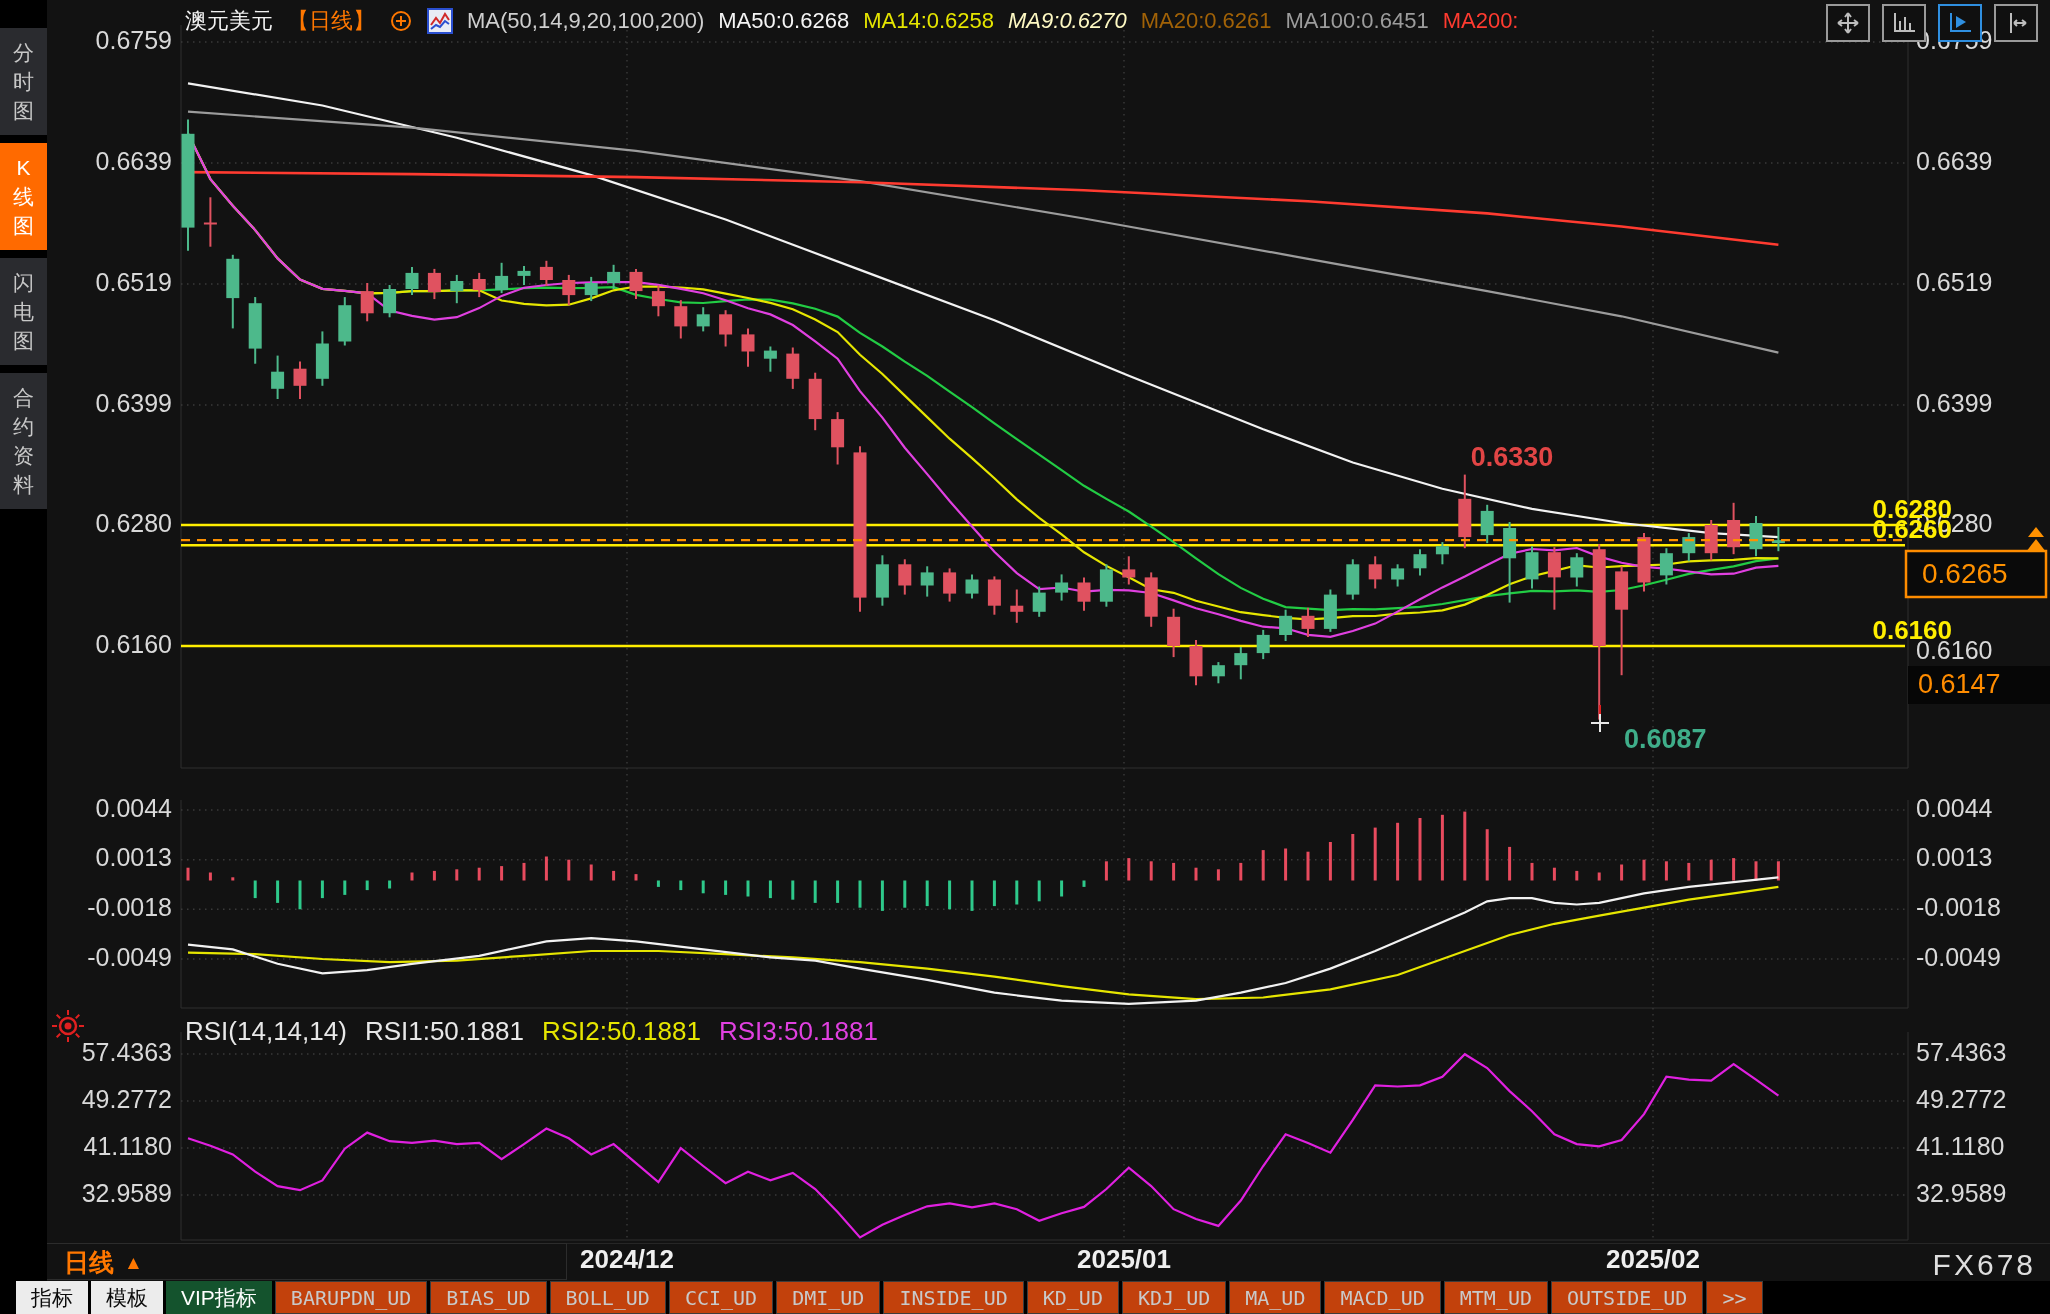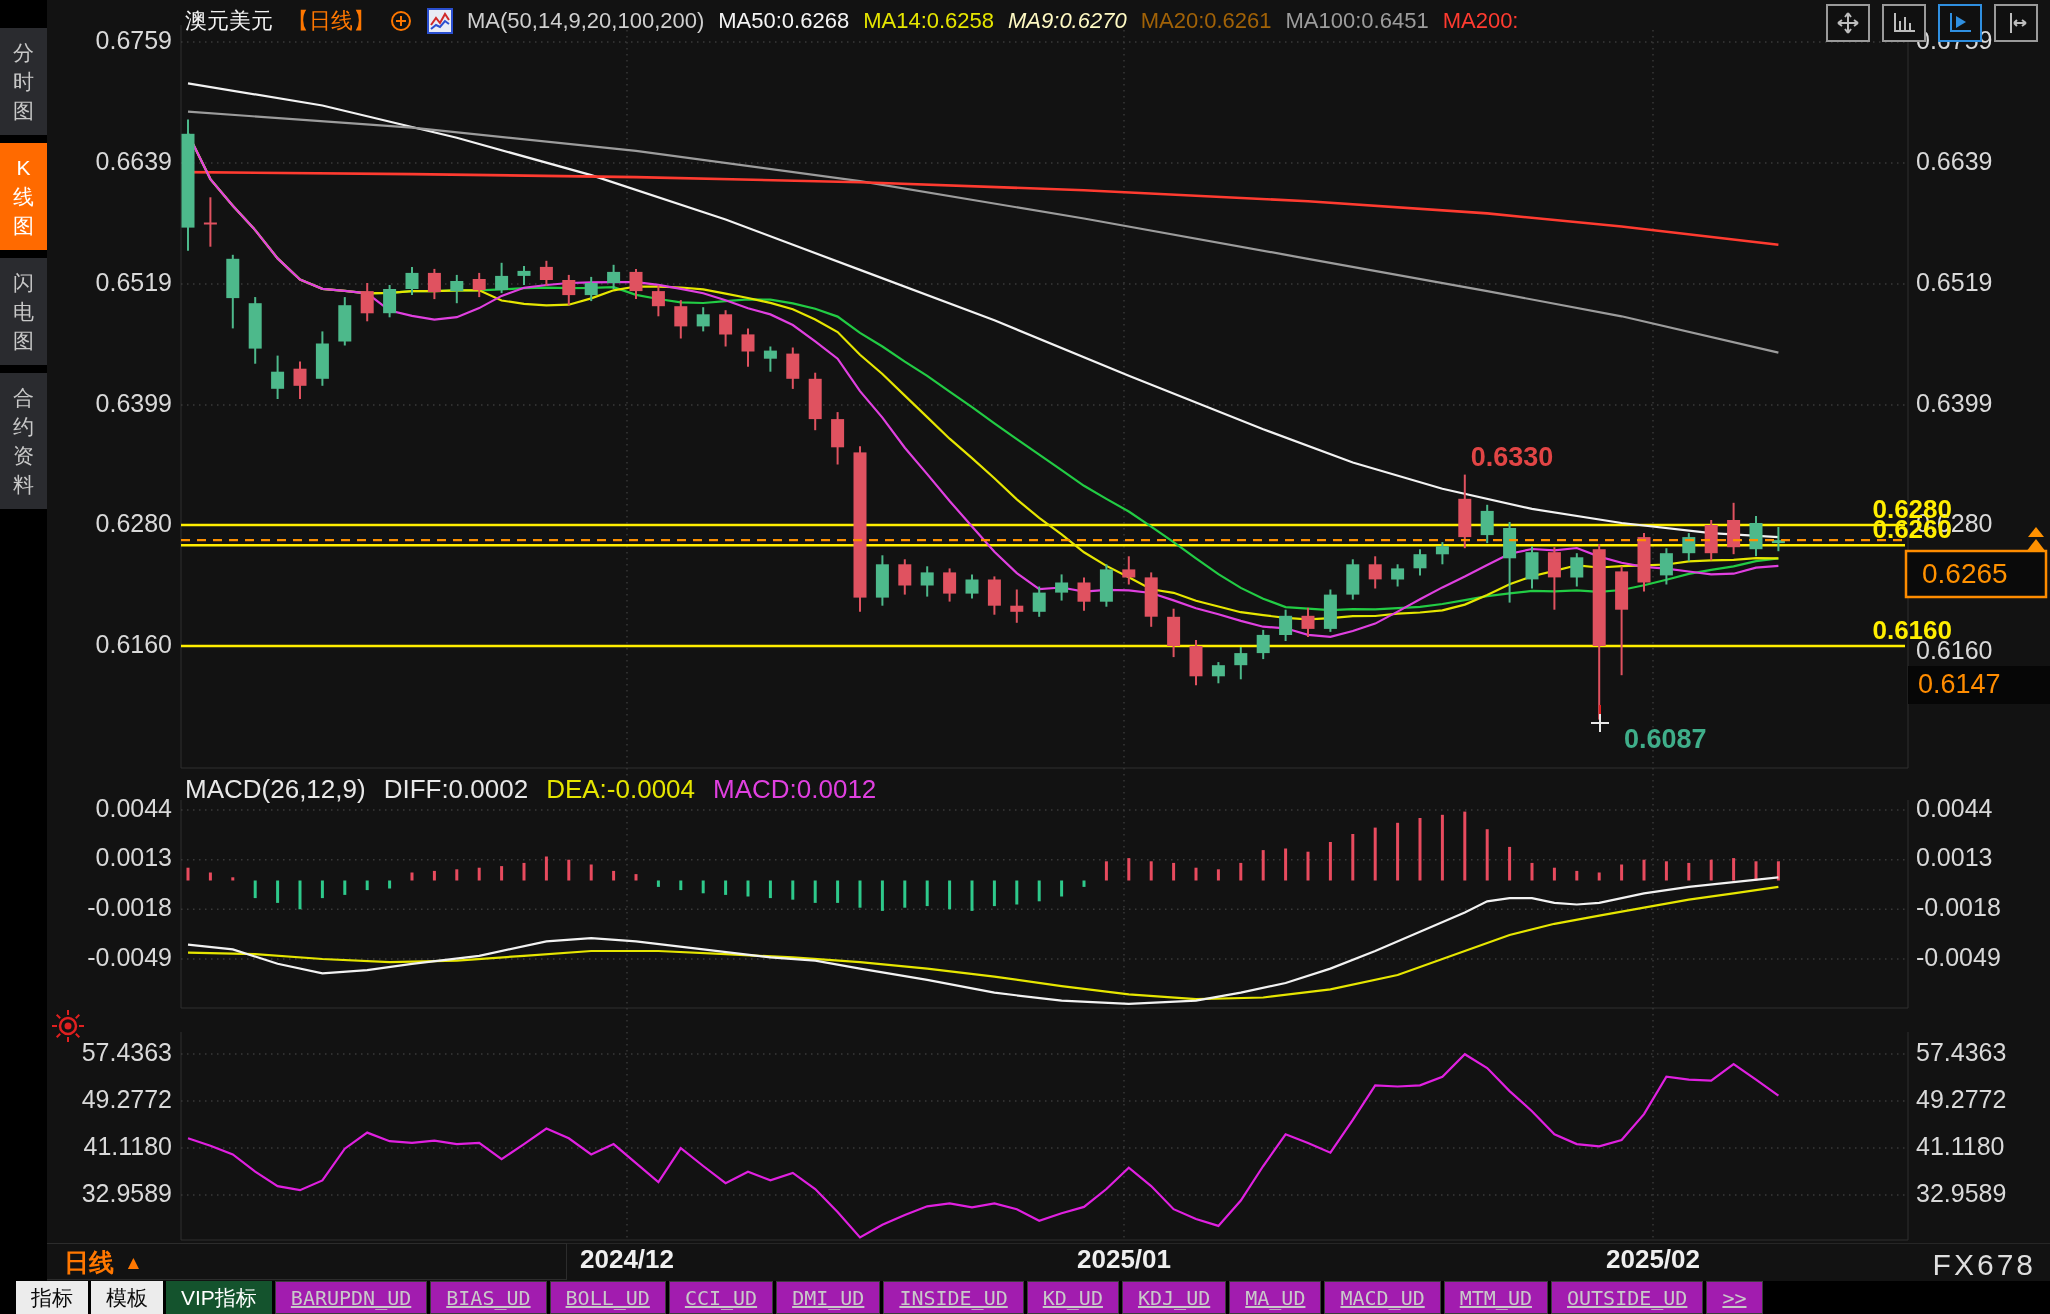--- a/index.html
+++ b/index.html
@@ -42,21 +42,21 @@
   #period-box { position:absolute; left:64px; top:1246px; color:#ff7700; font-size:25px; font-weight:bold; display:flex; align-items:center; gap:10px; }
   #period-box .arrow { font-size:19px; }
   #axis-frame { position:absolute; left:47px; top:1243px; width:520px; height:37px; border:1px solid #2c2c2c; border-left:none; }
   #axis-topline { position:absolute; left:47px; top:1243px; width:2003px; height:1px; background:#262626; }
   #watermark { position:absolute; right:14px; top:1248px; font-size:30px; letter-spacing:3px; color:#dedede; }
   
   #tabbar { position:absolute; left:0; bottom:0; width:2050px; height:33px; background:#000; display:flex; align-items:stretch; gap:3px; padding-left:16px; }
   .tab { display:flex; align-items:center; padding:0 15px; font-size:21px; cursor:pointer; white-space:nowrap; }
   .tab.light { background:#ececec; color:#0a0a0a; }
   .tab.active { background:#14532d; color:#fff; }
-  .tab.dark { background:#a21caf; color:#c9c9c9; border:1px solid #3c3c3c; font-family:"DejaVu Sans Mono", monospace; font-size:20px;text-decoration:underline; }
+  .tab.dark { background:#c2410c; color:#c9c9c9; border:1px solid #3c3c3c; font-family:"DejaVu Sans Mono", monospace; font-size:20px; }
   
   #chart-wrap { position:absolute; left:0; top:0; width:1844px; height:1314px; pointer-events:none; }
 </style>
 </head>
 <body>
 
 <div id="app">
 
   <div id="chart-wrap">
     <svg id="chart" width="2050" height="1314" viewBox="0 0 2050 1314">
@@ -450,35 +450,35 @@
         </svg>
     </div>
     <div class="tb-btn">
       <svg width="30" height="26">
           <path d="M10 3v20" stroke="#bdbdbd" stroke-width="2"></path>
           <path d="M13 13h12M25 13l-4-3M25 13l-4 3M13 13l3-3M13 13l3 3" stroke="#bdbdbd" stroke-width="2" fill="none"></path>
         </svg>
     </div>
   </div>
 
-  <div id="macd-header" class="pane-header">
-    <span class="ph-white">MACD(26,12,9)</span>
-    <span class="ph-white">DIFF:0.0002</span>
-    <span class="ph-yellow">DEA:-0.0004</span>
-    <span class="ph-magenta">MACD:0.0012</span>
-  </div>
 
   <div id="rsi-alert">
     <svg width="36" height="36">
       <circle cx="18" cy="18" r="8" fill="none" stroke="#e02020" stroke-width="2.5"></circle>
       <circle cx="18" cy="18" r="3.5" fill="#e02020"></circle>
       <g stroke="#e02020" stroke-width="2">
         <path d="M18 2v5M18 29v5M2 18h5M29 18h5M6.7 6.7l3.5 3.5M25.8 25.8l3.5 3.5M29.3 6.7l-3.5 3.5M10.2 25.8l-3.5 3.5"></path>
       </g>
     </svg>
+  </div>
+  <div id="rsi-header" class="pane-header">
+    <span class="ph-white">RSI(14,14,14)</span>
+    <span class="ph-white">RSI1:50.1881</span>
+    <span class="ph-yellow">RSI2:50.1881</span>
+    <span class="ph-magenta">RSI3:50.1881</span>
   </div>
 
   <div id="axis-topline"></div>
   <div id="axis-frame"></div>
   <div id="period-box">
     <span>日线</span>
     <span class="arrow">▲</span>
   </div>
   <div id="watermark">FX678</div>
 

